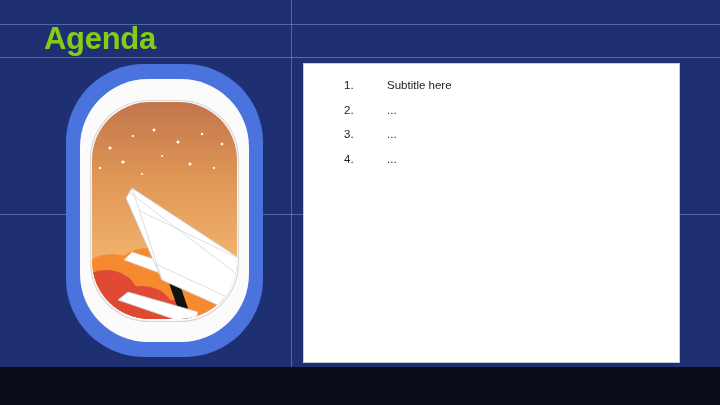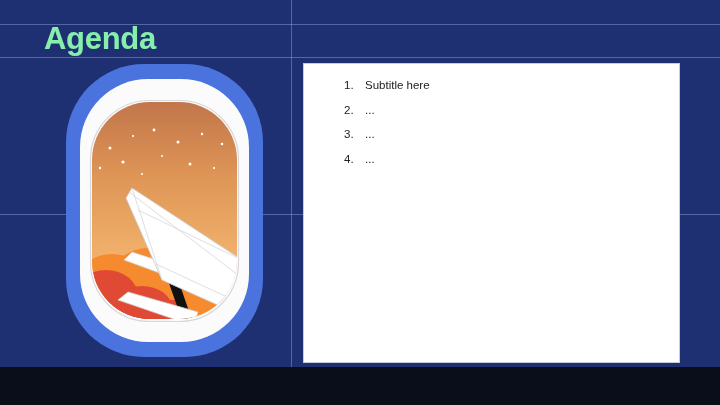--- a/index.html
+++ b/index.html
@@ -45,21 +45,21 @@
   #guide-mid    { top: 214px; }
   #guide-vert   { left: 291px; }
 
   
   #page-title {
     position: absolute;
     left: 44px;
     top: 20px;
     font-size: 31px;
     font-weight: bold;
-    color: #86efac;
+    color: #84cc16;
     letter-spacing: -0.3px;
     line-height: 38px;
     z-index: 6;
   }
 
   
   #content-card {
     position: absolute;
     left: 303px;
     top: 63px;
@@ -83,20 +83,21 @@
     line-height: 14px;
     margin-bottom: 10.5px;
   }
   .item-number {
     width: 21px;
     flex: 0 0 21px;
     color: #222222;
   }
   .item-text {
     color: #222222;
+    margin-left: 22px;
   }
 
   
   #airplane-window {
     position: absolute;
     left: 66px;
     top: 64px;
     width: 197px;
     height: 293px;
     z-index: 4;

